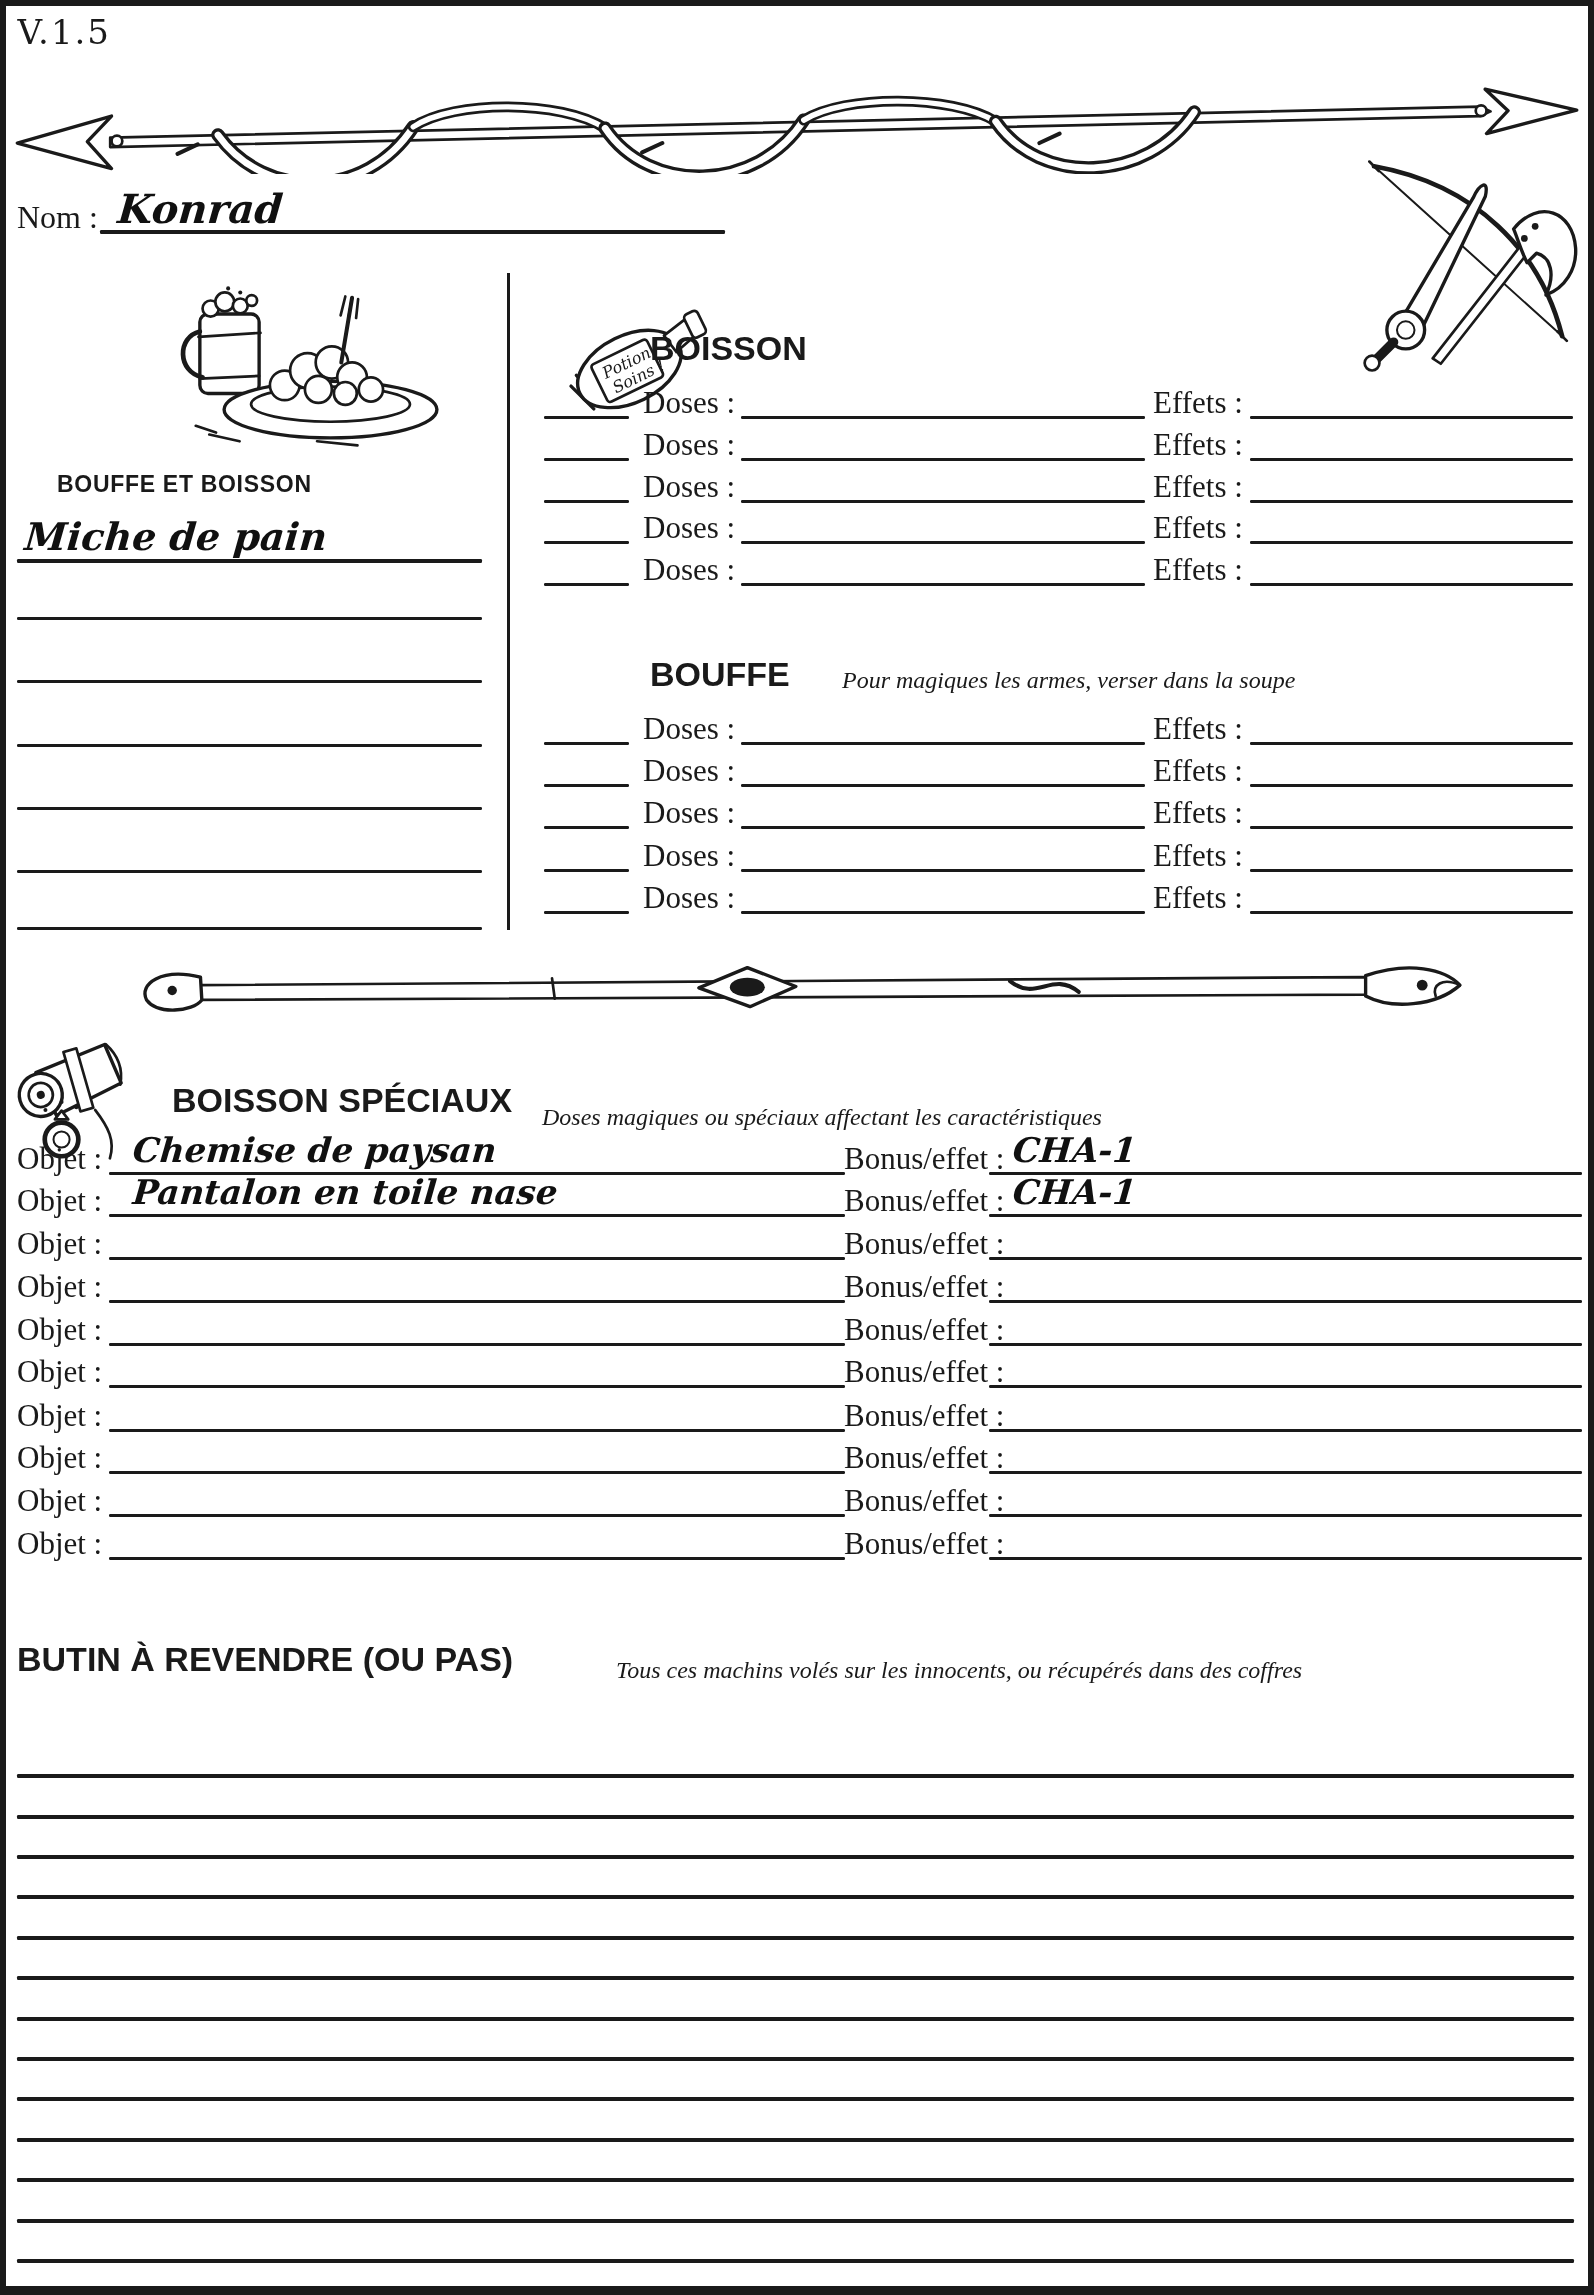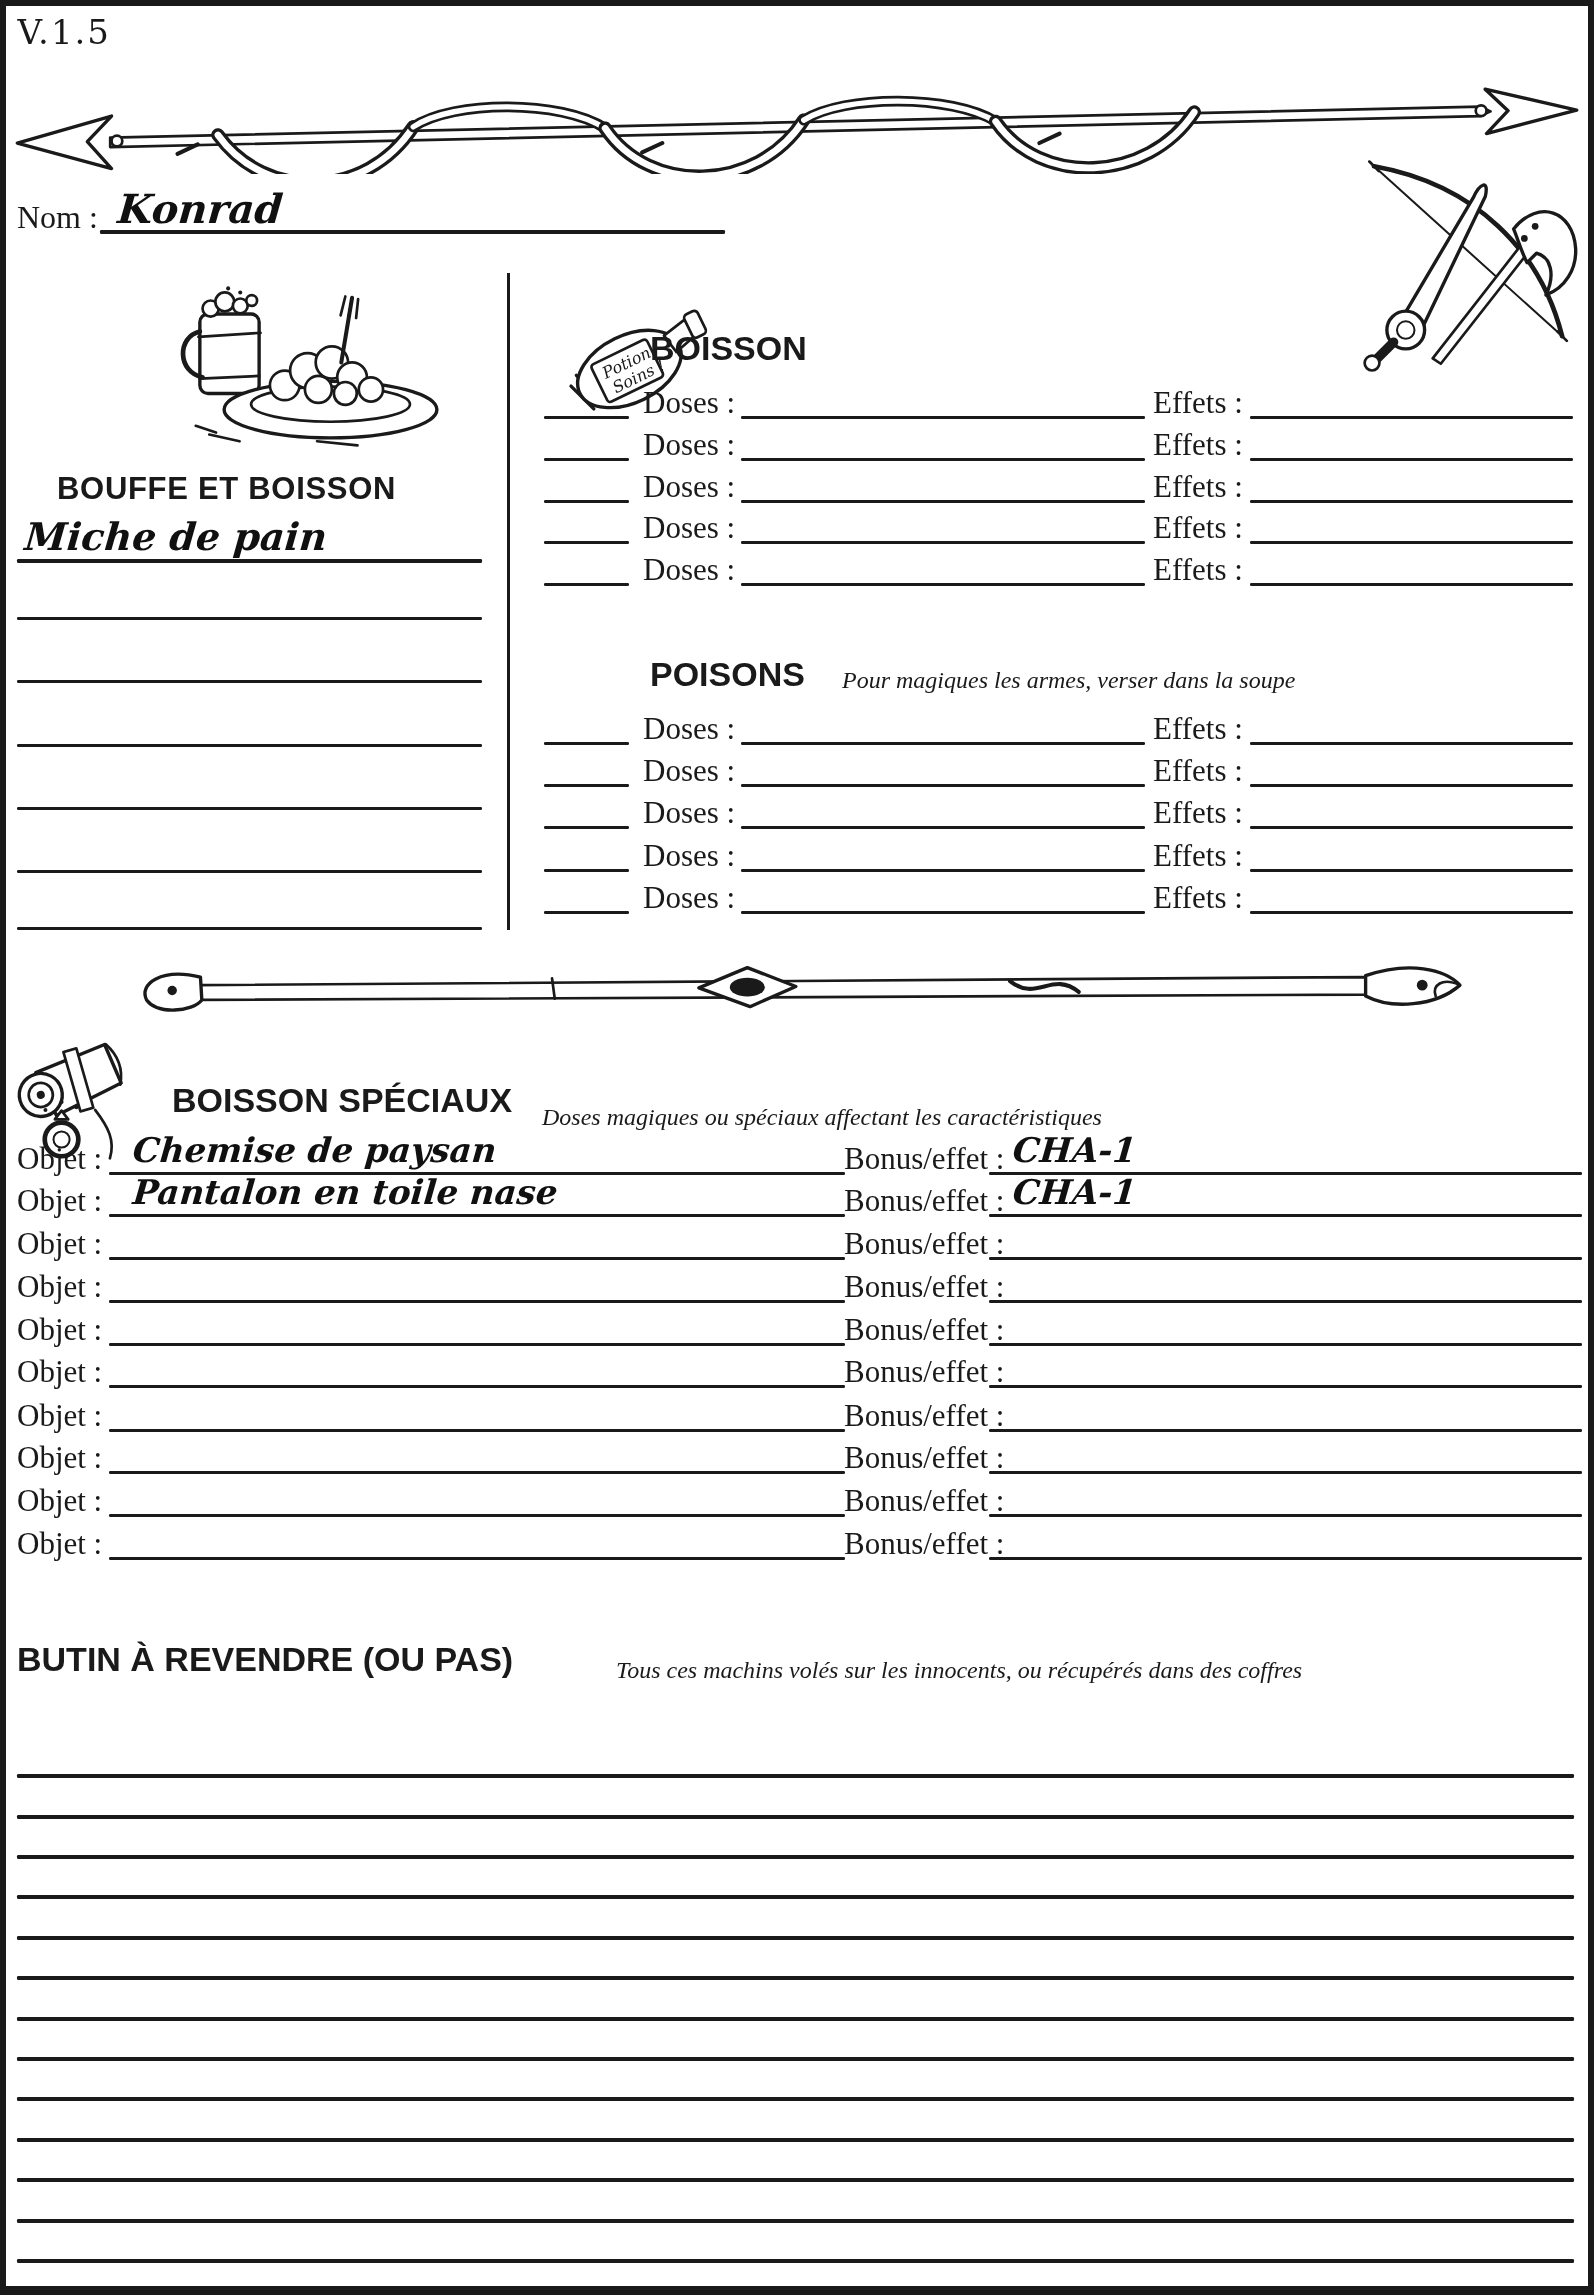--- a/index.html
+++ b/index.html
@@ -93,21 +93,21 @@
     <circle cx="286" cy="130" r="26" fill="#fff" stroke="#1a1a1a" stroke-width="4"></circle>
     <circle cx="322" cy="118" r="24" fill="#fff" stroke="#1a1a1a" stroke-width="4"></circle>
     <circle cx="352" cy="140" r="22" fill="#fff" stroke="#1a1a1a" stroke-width="4"></circle>
     <circle cx="380" cy="158" r="18" fill="#fff" stroke="#1a1a1a" stroke-width="4"></circle>
     <circle cx="302" cy="158" r="20" fill="#fff" stroke="#1a1a1a" stroke-width="4"></circle>
     <circle cx="342" cy="164" r="17" fill="#fff" stroke="#1a1a1a" stroke-width="4"></circle>
     <line x1="352" y1="22" x2="336" y2="118" stroke="#1a1a1a" stroke-width="6"></line>
     <path d="M342 20 l-7 28 M352 22 l-5 28 M361 24 l-3 28" stroke="#1a1a1a" stroke-width="4" fill="none"></path>
   </svg>
 
-  <div class="abs h-sans" style="left:57px;top:473px;font-size:31px;letter-spacing:0.7px;">BOUFFE ET BOISSON</div>
+  <div class="abs h-sans" style="left:57px;top:473px;font-size:23px;letter-spacing:0.7px;">BOUFFE ET BOISSON</div>
 
   <div class="row" style="left:17px;top:516px;width:465px;height:47px;">
     <div class="line" style="left:0;width:465px;height:4px;"></div>
     <span class="hand val" style="left:8px;bottom:6.7px;font-size:38px;">Miche de pain</span>
   </div>
   <div class="line" style="left:17px;top:617px;width:465px;"></div>
   <div class="line" style="left:17px;top:680px;width:465px;"></div>
   <div class="line" style="left:17px;top:744px;width:465px;"></div>
   <div class="line" style="left:17px;top:807px;width:465px;"></div>
   <div class="line" style="left:17px;top:870px;width:465px;"></div>
@@ -168,21 +168,21 @@
   <div class="row prow" style="top:544px;">
     <div class="line" style="left:25px;width:85px;"></div>
     <span class="lbl" style="left:124px;">Doses :</span>
     <div class="line" style="left:222px;width:404px;"></div>
     <span class="hand val" style="left:242px;"></span>
     <span class="lbl" style="left:634px;">Effets :</span>
     <div class="line" style="left:731px;width:323px;"></div>
     <span class="hand val" style="left:748px;"></span>
   </div>
 
-  <div class="abs h-sans" style="left:650px;top:657px;font-size:34px;">POISONS</div>
+  <div class="abs h-sans" style="left:650px;top:657px;font-size:34px;">BOUFFE</div>
   <div class="abs sub" style="left:842px;top:668px;">Pour magiques les armes, verser dans la soupe</div>
 
   <div class="row prow" style="top:703px;">
     <div class="line" style="left:25px;width:85px;"></div>
     <span class="lbl" style="left:124px;">Doses :</span>
     <div class="line" style="left:222px;width:404px;"></div>
     <span class="hand val" style="left:242px;"></span>
     <span class="lbl" style="left:634px;">Effets :</span>
     <div class="line" style="left:731px;width:323px;"></div>
     <span class="hand val" style="left:748px;"></span>

